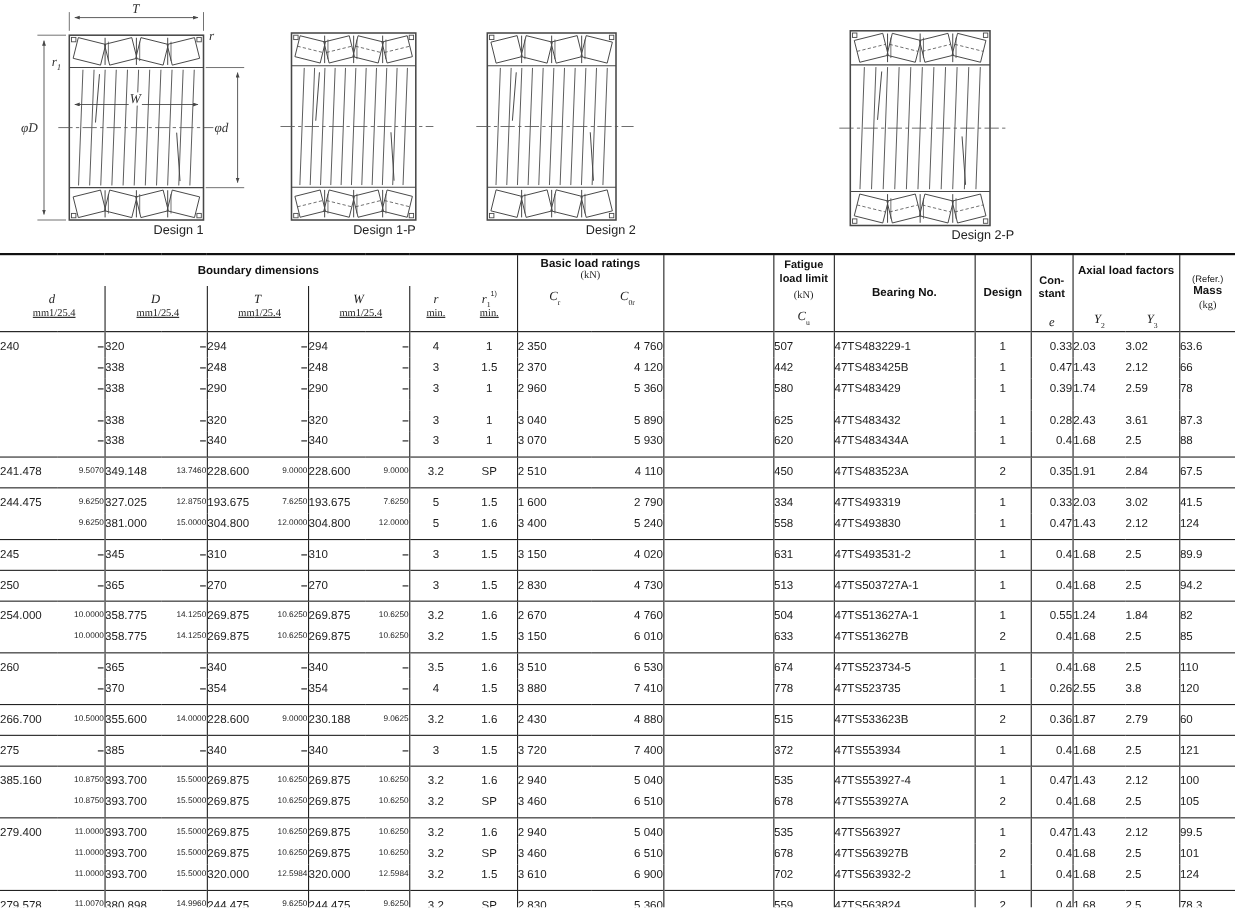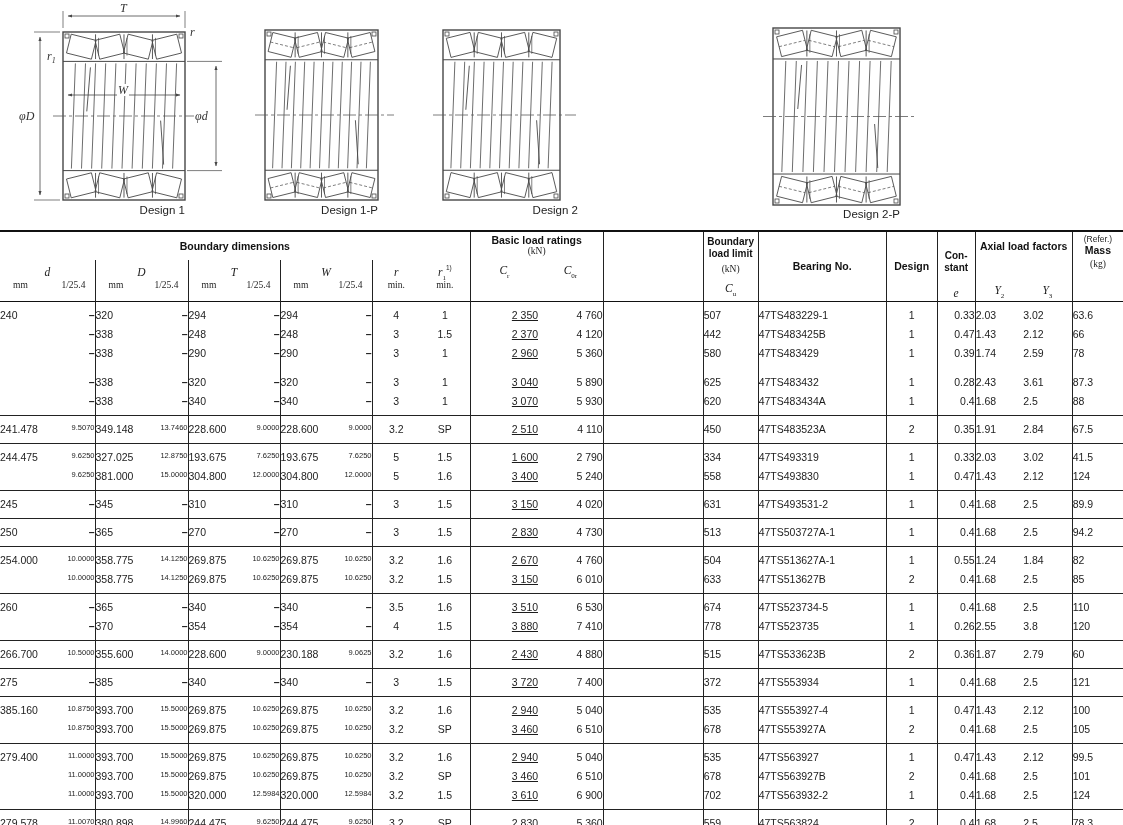--- a/index.html
+++ b/index.html
@@ -23,39 +23,39 @@
   .h2 th{height:40px;vertical-align:top;}
   .hb{font-weight:bold;font-size:10.5px;line-height:1.18;color:#111;text-align:center;}
   .hb.sm{font-size:10px;}
   .hn{font-size:9.5px;line-height:1.2;text-align:center;}
   .ser{font-family:"Liberation Serif",serif;}
   .si{font:italic 11.5px "Liberation Serif",serif;}
   .sym{text-align:center;}
   .sym sub,.dl sub{font-size:7px;font-family:"Liberation Serif",serif;}
   sup.fn{font-size:6.5px;}
   .dl{text-align:center;padding-top:2px;height:18px;}
-  .units{display:flex;justify-content:space-between;padding:0 9px 4px 13px;
-         font:9.5px "Liberation Serif",serif;}
+  .units{display:flex;justify-content:center;padding:0 9px 4px 13px;
+         font:9.5px "Liberation Serif",serif;text-decoration:underline;}
   .units.c{display:block;text-align:center;padding:0 0 4px 0;}
   th.vb{vertical-align:bottom;padding-bottom:4px;}
   th.fatigue .sym{margin-top:3px;}
-  th.mass-h .hn.tiny{font-size:8.5px;margin-top:2px;}
+  th.mass-h .hn.tiny{font-size:8.5px;margin-top:16px;}
   th.mass-h .hn{margin-top:2px;}
   th.const-h .sym{margin-top:9px;}
   th.pt{padding-top:4px;}
   
   td{font-size:10.5px;height:19px;vertical-align:middle;color:#1c1c1c;}
   tbody tr:first-child td{padding-top:4px;}
   tbody tr:last-child td{padding-bottom:4px;}
   tr.gap td{height:10px;padding:0 !important;}
   .c-dmm{text-align:left;padding-left:10px;font-weight:bold;}
   .c-mm{text-align:left;padding-left:7px;}
   .c-in{text-align:right;padding-right:10px;font-size:7.5px;}
   .c-r,.c-r1{text-align:center;}
-  .c-cr{text-align:right;padding-right:10px;text-decoration:underline;}
+  .c-cr{text-align:left;padding-right:10px;}
   .c-c0r{text-align:right;padding-right:17px;}
   .c-cu{text-align:left;padding-right:8px;}
   .c-no{text-align:left;padding-left:12px;font-weight:bold;}
   .c-design{text-align:center;}
   .c-e{text-align:right;padding-left:8px;}
   .c-y2,.c-y3{text-align:left;padding-left:10px;}
   .c-mass{text-align:left;padding-left:8px;}
   .raised{position:relative;top:-2px;}
   .dash{font-weight:bold;font-size:10.5px;}
 </style>
@@ -266,21 +266,21 @@
     <span class="dim-label" style="left:119px;top:2px;">T</span>
     <span class="dim-label" style="left:189px;top:26px;">r</span>
     <span class="dim-label" style="left:46px;top:50px;"><span>r</span><sub>1</sub></span>
     <span class="dim-label" style="left:117px;top:84px;">W</span>
     <span class="dim-label" style="left:18px;top:110px;">φD</span>
     <span class="dim-label" style="left:194px;top:110px;">φd</span>
 
     <span class="design-label" style="left:63px;top:204px;width:122px;">Design 1</span>
     <span class="design-label" style="left:265px;top:204px;width:113px;">Design 1-P</span>
     <span class="design-label" style="left:461px;top:204px;width:117px;">Design 2</span>
-    <span class="design-label" style="left:773px;top:208px;width:127px;">Design 2-P</span>
+    <span class="design-label" style="left:795px;top:208px;width:127px;">Design 2-P</span>
   </div>
 
   <table class="spec" id="specTable">
     <colgroup>
       <col style="width:52px">
         <col style="width:43px">
       <col style="width:52px">
         <col style="width:41px">
       <col style="width:52px">
         <col style="width:40px">
@@ -303,21 +303,21 @@
       <tr class="h1">
         <th colspan="10">
             <div class="hb">Boundary dimensions</div>
           </th>
         <th colspan="2" class="bl pt">
           <div class="hb">Basic load ratings</div>
           <div class="hn ser">(kN)</div>
         </th>
         <th rowspan="2" class="bl"></th>
         <th rowspan="2" class="bl fatigue" style="vertical-align:top;padding-top:4px;">
-          <div class="hb sm">Boundary</div>
+          <div class="hb sm">Fatigue</div>
           <div class="hb sm">load limit</div>
           <div class="hn ser" style="margin-top:4px;">(kN)</div>
           <div class="sym"><span class="si">C</span><sub>u</sub></div>
         </th>
         <th rowspan="2" class="bl">
             <div class="hb">Bearing No.</div>
           </th>
         <th rowspan="2" class="bl">
             <div class="hb">Design</div>
           </th>

